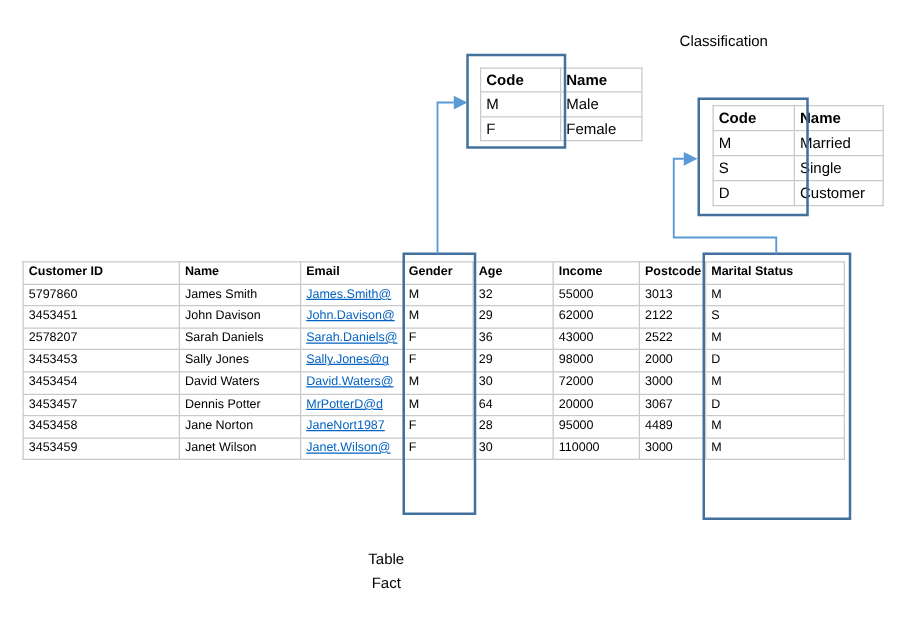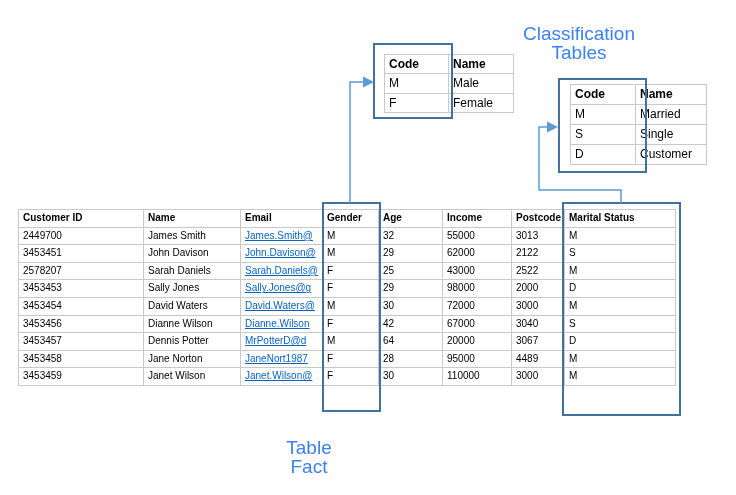--- a/index.html
+++ b/index.html
@@ -32,34 +32,33 @@
     box-sizing:border-box;z-index:5;pointer-events:none;
   }
   #box-gender-class{left:373px;top:43px;width:80px;height:76px;}
   #box-marital-class{left:558px;top:78px;width:89px;height:95px;}
   #box-gender-col{left:322px;top:202px;width:59px;height:210px;}
   #box-marital-col{left:562px;top:202px;width:119px;height:214px;}
   
   #connector-layer{position:absolute;left:0;top:0;width:736px;height:495px;z-index:6;pointer-events:none;}
   
   .diagram-label{
-    position:absolute;text-align:center;color:#3b82f6;
-    font-size:19px;line-height:19px;
+    position:absolute;text-align:center;color:#000000;
+    font-size:12px;line-height:19px;
   }
   #classification-label{left:519px;top:24px;width:120px;}
   #fact-label{left:259px;top:438px;width:100px;}
 </style>
 </head>
 <body>
 
 <div id="stage">
 
   <div id="classification-label" class="diagram-label">
     <div>Classification</div>
-    <div>Tables</div>
   </div>
 
   <table id="gender-table">
     <colgroup>
         <col style="width:64px">
         <col style="width:65px">
       </colgroup>
     <tbody>
         <tr>
       <th>Code</th>
@@ -117,21 +116,21 @@
       <th>Customer ID</th>
       <th>Name</th>
       <th>Email</th>
       <th>Gender</th>
       <th>Age</th>
       <th>Income</th>
       <th>Postcode</th>
       <th>Marital Status</th>
     </tr>
     <tr>
-      <td>2449700</td>
+      <td>5797860</td>
       <td>James Smith</td>
       <td class="link">James.Smith@</td>
       <td>M</td>
       <td>32</td>
       <td>55000</td>
       <td>3013</td>
       <td>M</td>
     </tr>
     <tr>
       <td>3453451</td>
@@ -141,21 +140,21 @@
       <td>29</td>
       <td>62000</td>
       <td>2122</td>
       <td>S</td>
     </tr>
     <tr>
       <td>2578207</td>
       <td>Sarah Daniels</td>
       <td class="link">Sarah.Daniels@</td>
       <td>F</td>
-      <td>25</td>
+      <td>36</td>
       <td>43000</td>
       <td>2522</td>
       <td>M</td>
     </tr>
     <tr>
       <td>3453453</td>
       <td>Sally Jones</td>
       <td class="link">Sally.Jones@g</td>
       <td>F</td>
       <td>29</td>
@@ -165,30 +164,20 @@
     </tr>
     <tr>
       <td>3453454</td>
       <td>David Waters</td>
       <td class="link">David.Waters@</td>
       <td>M</td>
       <td>30</td>
       <td>72000</td>
       <td>3000</td>
       <td>M</td>
-    </tr>
-    <tr>
-      <td>3453456</td>
-      <td>Dianne Wilson</td>
-      <td class="link">Dianne.Wilson</td>
-      <td>F</td>
-      <td>42</td>
-      <td>67000</td>
-      <td>3040</td>
-      <td>S</td>
     </tr>
     <tr>
       <td>3453457</td>
       <td>Dennis Potter</td>
       <td class="link">MrPotterD@d</td>
       <td>M</td>
       <td>64</td>
       <td>20000</td>
       <td>3067</td>
       <td>D</td>

